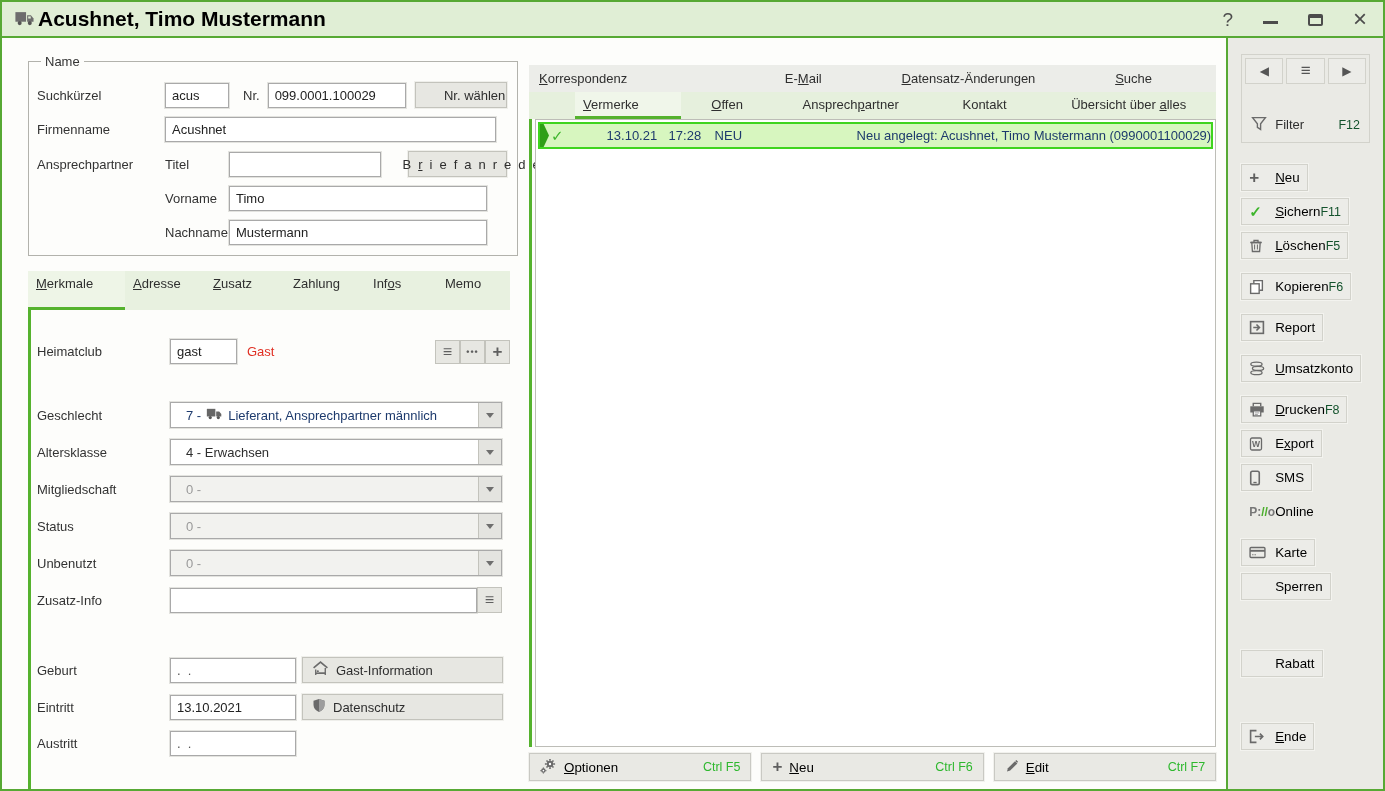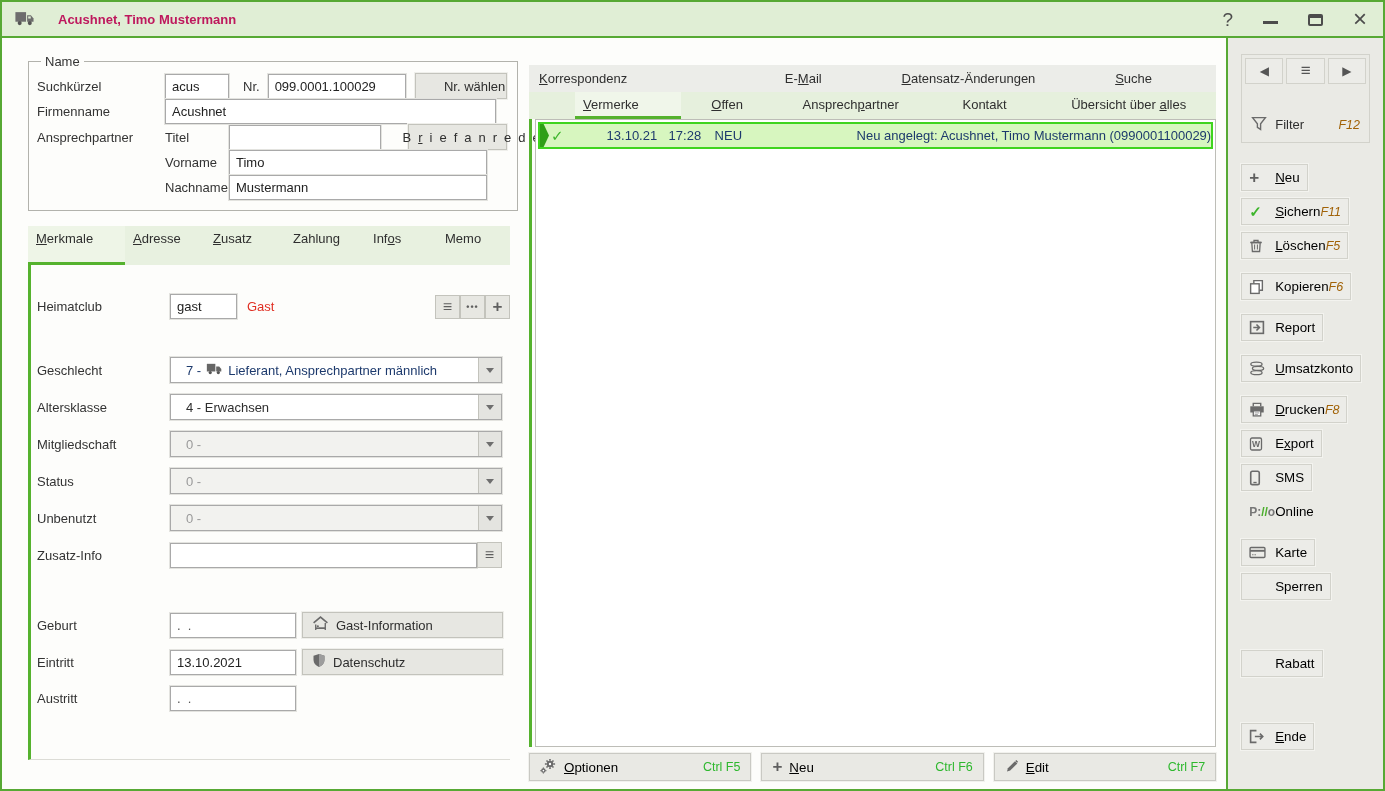--- a/index.html
+++ b/index.html
@@ -16,21 +16,21 @@
     position: relative;
     overflow: hidden;
   }
   
   .titlebar {
     height: 36px; background: #e0eed5;
     border-bottom: 2px solid #57a934;
     display: flex; align-items: center;
     padding: 0 16px 0 12px;
   }
-  .titlebar .title { font-weight: bold; font-size: 13px; color: #be185d; margin-left: 22px; }
+  .titlebar .title { font-weight: bold; font-size: 21px; color: #000000; margin-left: 2px; }
   .win-controls { margin-left: auto; display: flex; align-items: center; gap: 30px; }
   .win-btn { color: #4c4c4c; font-size: 19px; line-height: 1; cursor: default; background: none; border: none; font-family: inherit; }
   .maxi-shape { display: inline-block; width: 15px; height: 12px; border: 2px solid #4c4c4c; border-top-width: 4px; border-radius: 2px; }
   .mini-shape { display: inline-block; width: 15px; height: 2.5px; background: #4c4c4c; margin-bottom: 2px; }
   
   .content { display: flex; height: 751px; }
   .left-col { width: 515px; padding: 16px 0 0 26px; }
   .mid-col { flex: 1; padding: 27px 10px 8px 12px; display: flex; flex-direction: column; }
   .side-col { width: 182px; background: #eaeae5; border-left: 2px solid #57a934; padding: 16px 13px 8px 13px; }
   
@@ -43,21 +43,21 @@
     font-family: inherit; font-size: 13px; color: #2e2e2e;
     display: inline-flex; align-items: center; justify-content: center; gap: 7px; cursor: default; padding-left: 28px;
   }
   .u { text-decoration: underline; }
   .lbl { color: #333; }
   
   fieldset.name-group {
     width: 482px; border: 1px solid #b2b2ac; padding: 4px 10px 10px 8px;
   }
   fieldset.name-group legend { font-size: 13px; color: #333; padding: 0 4px; margin-left: 4px; }
-  .frow { display: flex; align-items: center; }
+  .frow { display: flex; align-items: center; margin-top: 9px; }
   .frow .c1 { width: 128px; }
   .frow .c2 { width: 64px; }
   
   .tabs {
     width: 482px; margin-top: 15px; display: flex;
     background: #e8f1e0; align-items: stretch; height: 39px;
   }
   .tab {
     padding: 5px 15px 0 8px; font-size: 13px; color: #2f2f2f; cursor: default;
     border-bottom: 3px solid transparent; white-space: nowrap;
@@ -128,21 +128,21 @@
     flex: 1; height: 26px; background: #ecece8; border: 1px solid #d2d2cb;
     display: flex; align-items: center; justify-content: center; font-size: 12px; color: #555; cursor: default;
   }
   .sb-nav-btn.menu { font-size: 17px; font-weight: bold; }
   .sb-filter { height: 29px; display: flex; align-items: center; gap: 8px; padding: 0 6px; cursor: default; margin-top: 26px; }
   .sb-btn {
     height: 27px; background: #ecece8; border: 1px solid #d2d2cb; box-shadow: 0 0 0 1px #f3f3ef;
     display: flex; align-items: center; padding: 0 7px; margin-bottom: 7px; cursor: default;
   }
   .sb-ico { width: 26px; display: inline-flex; align-items: center; justify-content: flex-start; flex-shrink: 0; }
-  .sb-key { margin-left: auto; color: #a16207; font-size: 12.5px; font-style: italic; }
+  .sb-key { margin-left: auto; color: #14532d; font-size: 12.5px; }
   .mt14 { margin-top: 14px; }
   .mt50 { margin-top: 50px; }
   .mt46 { margin-top: 46px; }
   .glyph { color: #5f5f5f; font-weight: bold; }
   .glyph.plus { font-size: 17px; }
   .glyph.dots { font-size: 9px; letter-spacing: 1px; }
   .check-green { color: #3db52c; font-weight: bold; font-size: 15px; }
   .online-logo { font-size: 12px; font-weight: bold; color: #777; white-space: nowrap; }
   .online-logo .sl { color: #4cae2e; }
 </style>

